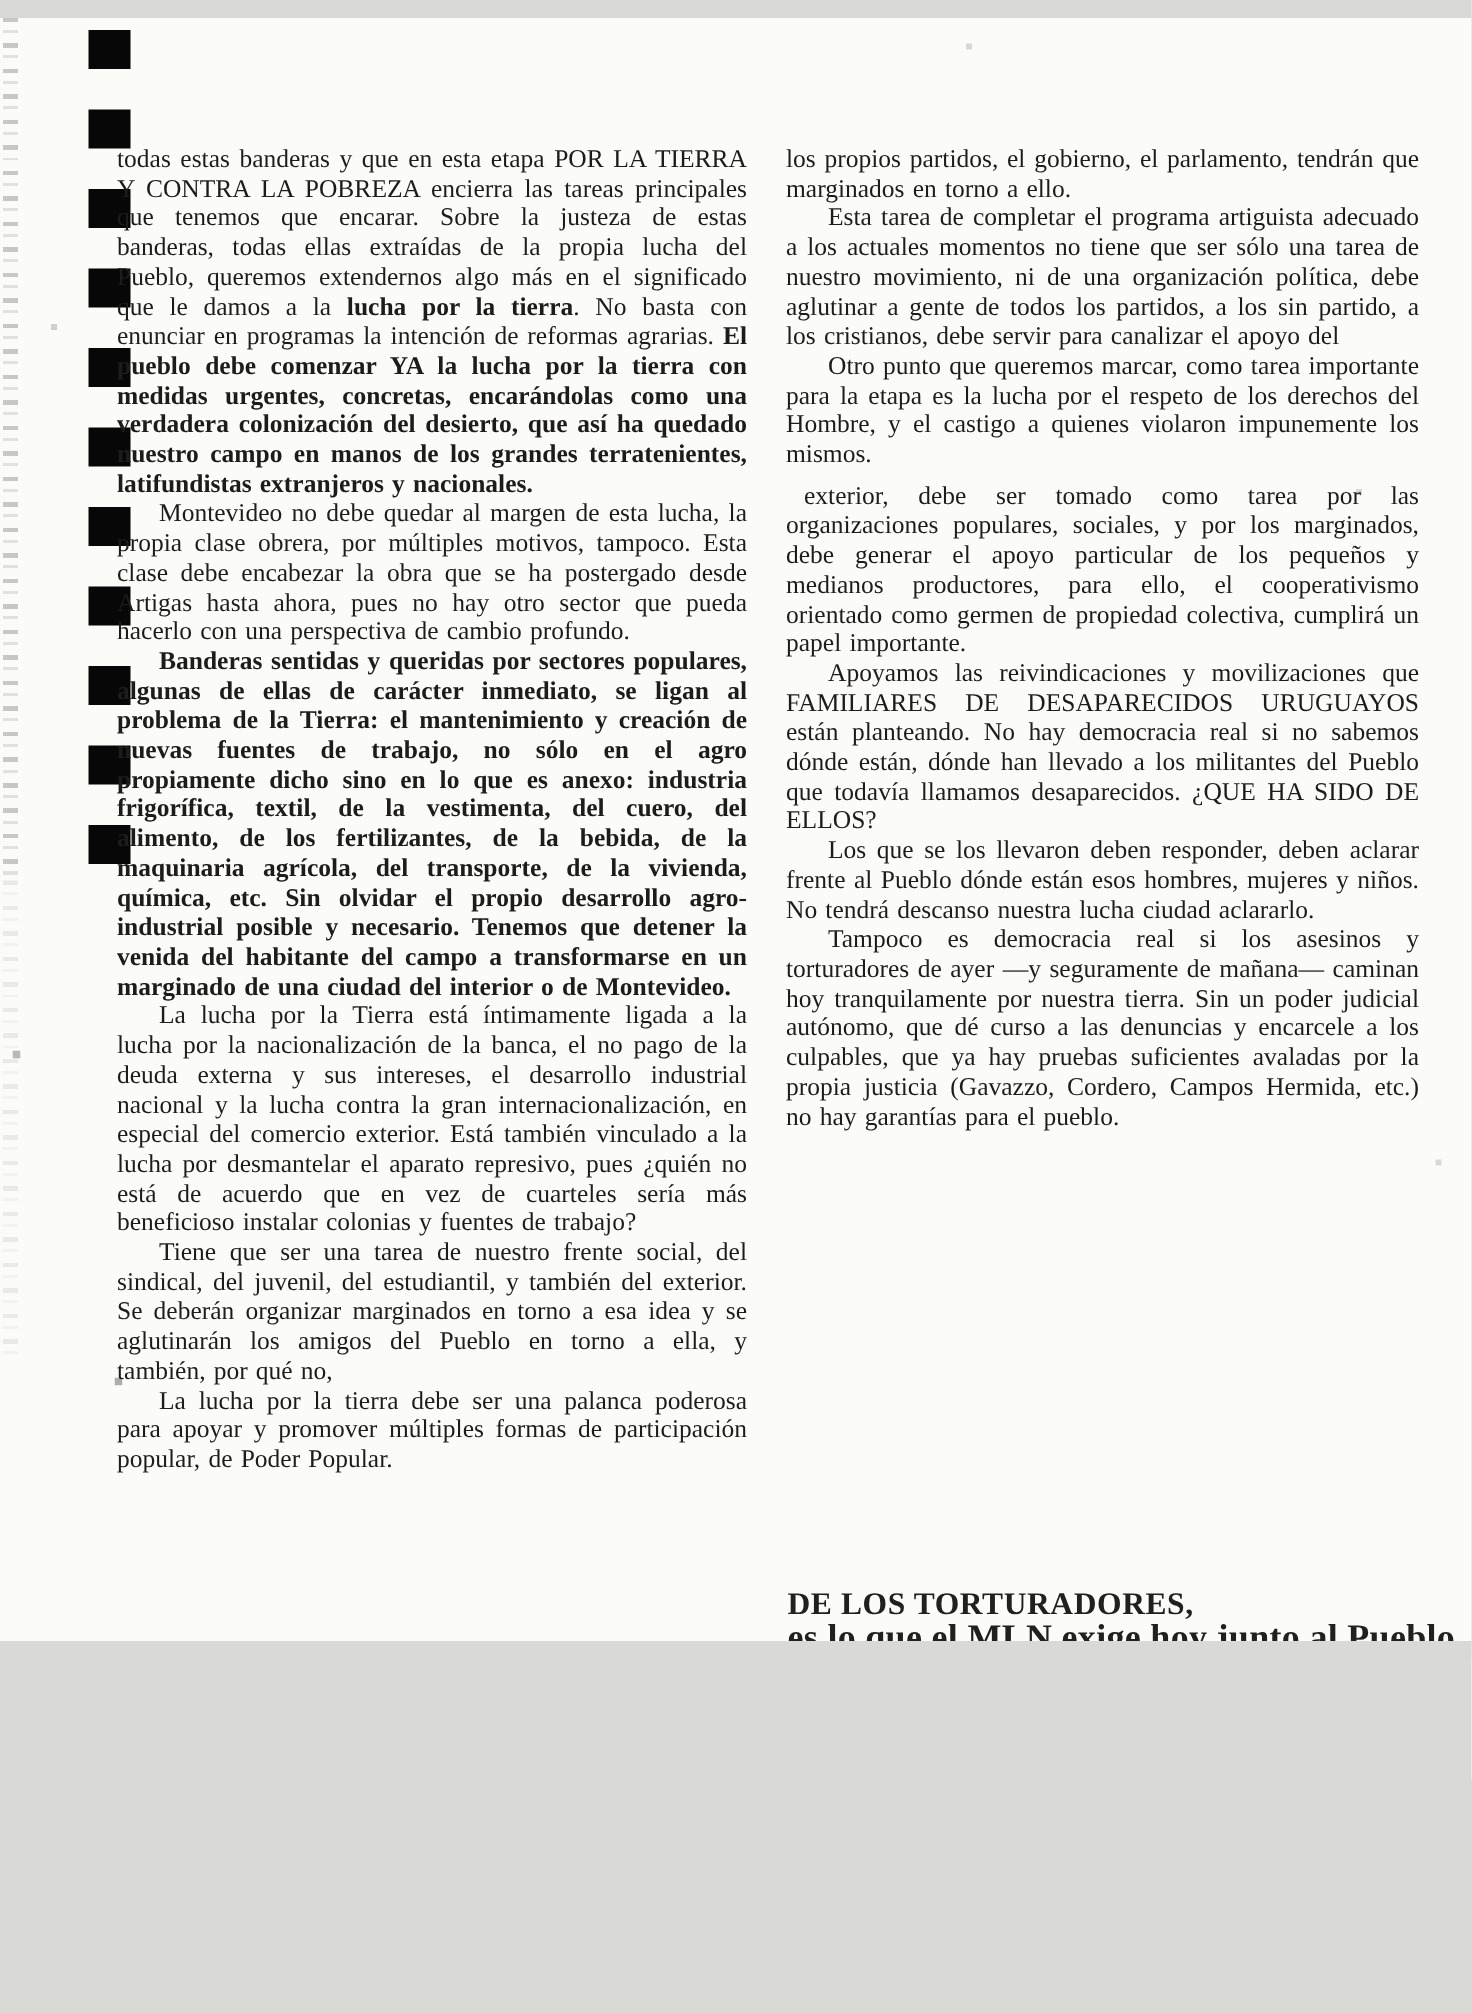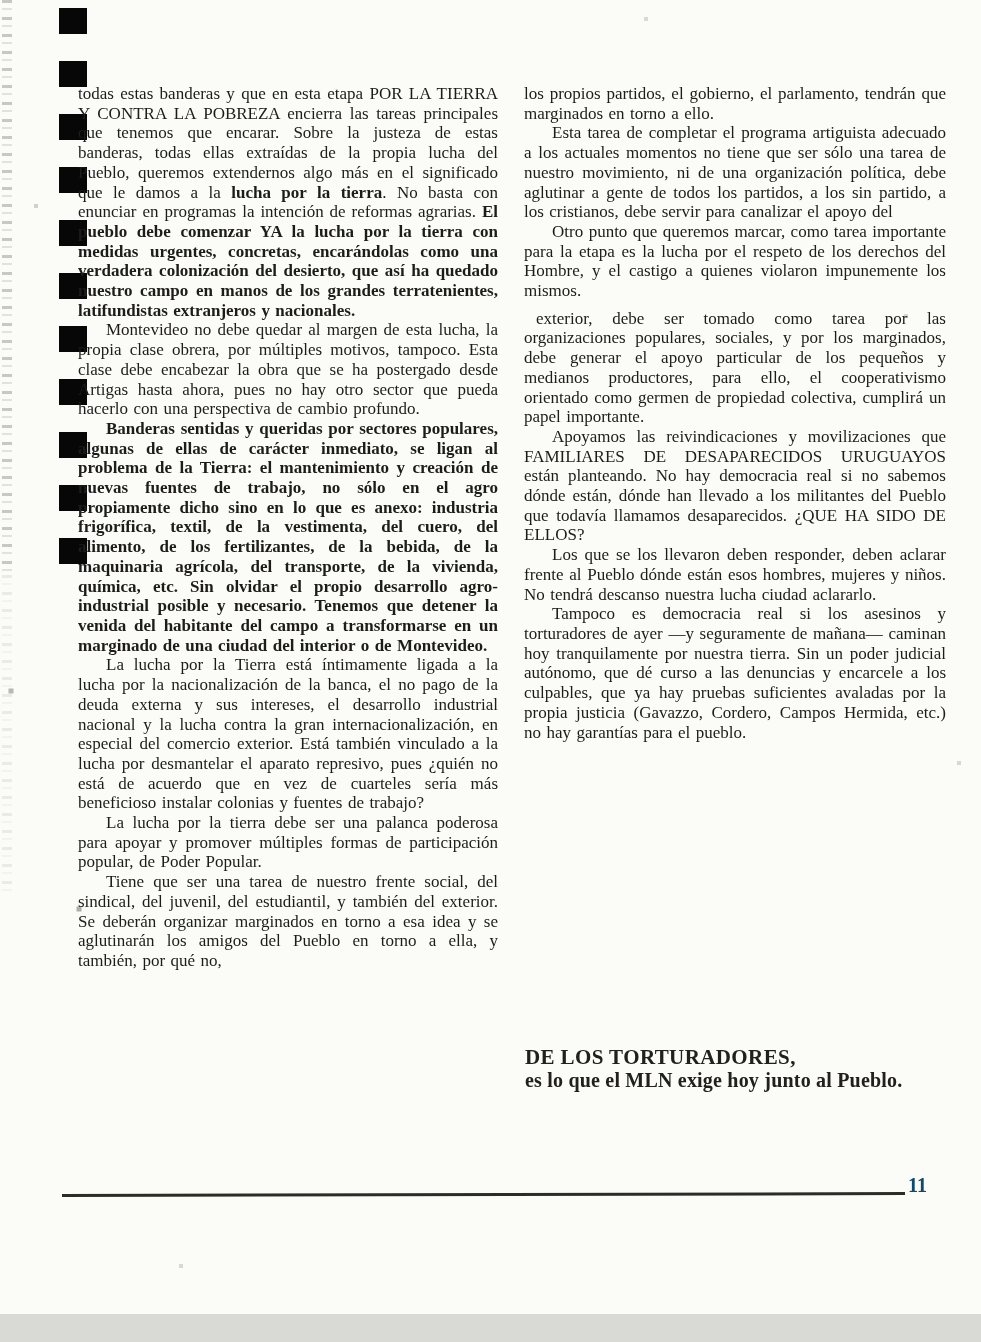--- a/index.html
+++ b/index.html
@@ -1,19 +1,19 @@
 <!DOCTYPE html>
 <html><head>
 <meta charset="utf-8">
 <style>
   html,body{margin:0;padding:0;background:#d9d9d6;}
   .page{
     position:relative;
-    width:981px;height:1314px;
-    margin:0 auto;
+    width:981px;height:1082px;
+    margin:12px auto;
     background:#fbfbf8;
     overflow:hidden;
     font-family:"Liberation Serif", "DejaVu Serif", serif;
     color:#1d1c1a;
   }
   
   .edge-noise{
     position:absolute;left:2px;top:0;width:10px;height:575px;
     background:repeating-linear-gradient(
       to bottom,
@@ -44,21 +44,21 @@
   .para.indent{text-indent:28px;}
   .para.small-indent{text-indent:12px;}
   .para.gap-before{margin-top:8px;}
   .b{font-weight:bold;}
   
   .slogan{
     position:absolute;left:525px;top:1047px;
     font-weight:bold;font-size:21px;line-height:21.5px;
     letter-spacing:.4px;color:#21201d;
   }
-  .slogan-tail{font-size:20px;letter-spacing:.2px;margin-top:1px;}
+  .slogan-tail{font-size:24px;letter-spacing:.2px;margin-top:1px;}
   
   .divider{
     position:absolute;left:62px;top:1193px;width:843px;height:3px;
     background:#2c2b29;transform:rotate(-0.12deg);
   }
   .page-number{
     position:absolute;left:908px;top:1174px;
     font-size:20px;font-weight:bold;color:#0c4a6e;
   }
   
@@ -98,22 +98,22 @@
       <div class="sprocket" style="background: rgb(7, 7, 7);"></div>
     </div>
 
   <div class="specks"></div>
 
   <div class="col col-left">
       <p class="para"><span class="">todas estas banderas y que en esta etapa POR LA TIERRA Y CONTRA LA POBREZA encierra las tareas principales que tenemos que encarar. Sobre la justeza de estas banderas, todas ellas extraídas de la propia lucha del Pueblo, queremos extendernos algo más en el significado que le damos a la </span><span class="b">lucha por la tierra</span><span class="">. No basta con enunciar en programas la intención de reformas agrarias. </span><span class="b">El pueblo debe comenzar YA la lucha por la tierra con medidas urgentes, concretas, encarándolas como una verdadera colonización del desierto, que así ha quedado nuestro campo en manos de los grandes terratenientes, latifundistas extranjeros y nacionales.</span></p>
       <p class="para indent"><span class="">Montevideo no debe quedar al margen de esta lucha, la propia clase obrera, por múltiples motivos, tampoco. Esta clase debe encabezar la obra que se ha postergado desde Artigas hasta ahora, pues no hay otro sector que pueda hacerlo con una perspectiva de cambio profundo.</span></p>
       <p class="para indent"><span class="b">Banderas sentidas y queridas por sectores populares, algunas de ellas de carácter inmediato, se ligan al problema de la Tierra: el mantenimiento y creación de nuevas fuentes de trabajo, no sólo en el agro propiamente dicho sino en lo que es anexo: industria frigorífica, textil, de la vestimenta, del cuero, del alimento, de los fertilizantes, de la bebida, de la maquinaria agrícola, del transporte, de la vivienda, química, etc. Sin olvidar el propio desarrollo agro-industrial posible y necesario. Tenemos que detener la venida del habitante del campo a transformarse en un marginado de una ciudad del interior o de Montevideo.</span></p>
       <p class="para indent"><span class="">La lucha por la Tierra está íntimamente ligada a la lucha por la nacionalización de la banca, el no pago de la deuda externa y sus intereses, el desarrollo industrial nacional y la lucha contra la gran internacionalización, en especial del comercio exterior. Está también vinculado a la lucha por desmantelar el aparato represivo, pues ¿quién no está de acuerdo que en vez de cuarteles sería más beneficioso instalar colonias y fuentes de trabajo?</span></p>
+      <p class="para indent"><span class="">Tiene que ser una tarea de nuestro frente social, del sindical, del juvenil, del estudiantil, y también del exterior. Se deberán organizar marginados en torno a esa idea y se aglutinarán los amigos del Pueblo en torno a ella, y también, por qué no,</span></p>
       <p class="para indent"><span class="">La lucha por la tierra debe ser una palanca poderosa para apoyar y promover múltiples formas de participación popular, de Poder Popular.</span></p>
-      <p class="para indent"><span class="">Tiene que ser una tarea de nuestro frente social, del sindical, del juvenil, del estudiantil, y también del exterior. Se deberán organizar marginados en torno a esa idea y se aglutinarán los amigos del Pueblo en torno a ella, y también, por qué no,</span></p>
     </div>
 
   <div class="col col-right">
       <p class="para"><span class="">los propios partidos, el gobierno, el parlamento, tendrán que marginados en torno a ello.</span></p>
       <p class="para indent"><span class="">Esta tarea de completar el programa artiguista adecuado a los actuales momentos no tiene que ser sólo una tarea de nuestro movimiento, ni de una organización política, debe aglutinar a gente de todos los partidos, a los sin partido, a los cristianos, debe servir para canalizar el apoyo del</span></p>
       <p class="para indent"><span class="">Otro punto que queremos marcar, como tarea importante para la etapa es la lucha por el respeto de los derechos del Hombre, y el castigo a quienes violaron impunemente los mismos.</span></p>
       <p class="para small-indent gap-before"><span class="">exterior, debe ser tomado como tarea por las organizaciones populares, sociales, y por los marginados, debe generar el apoyo particular de los pequeños y medianos productores, para ello, el cooperativismo orientado como germen de propiedad colectiva, cumplirá un papel importante.</span></p>
       <p class="para indent"><span class="">Apoyamos las reivindicaciones y movilizaciones que FAMILIARES DE DESAPARECIDOS URUGUAYOS están planteando. No hay democracia real si no sabemos dónde están, dónde han llevado a los militantes del Pueblo que todavía llamamos desaparecidos. ¿QUE HA SIDO DE ELLOS?</span></p>
       <p class="para indent"><span class="">Los que se los llevaron deben responder, deben aclarar frente al Pueblo dónde están esos hombres, mujeres y niños. No tendrá descanso nuestra lucha ciudad aclararlo.</span></p>
       <p class="para indent"><span class="">Tampoco es democracia real si los asesinos y torturadores de ayer —y seguramente de mañana— caminan hoy tranquilamente por nuestra tierra. Sin un poder judicial autónomo, que dé curso a las denuncias y encarcele a los culpables, que ya hay pruebas suficientes avaladas por la propia justicia (Gavazzo, Cordero, Campos Hermida, etc.) no hay garantías para el pueblo.</span></p>

